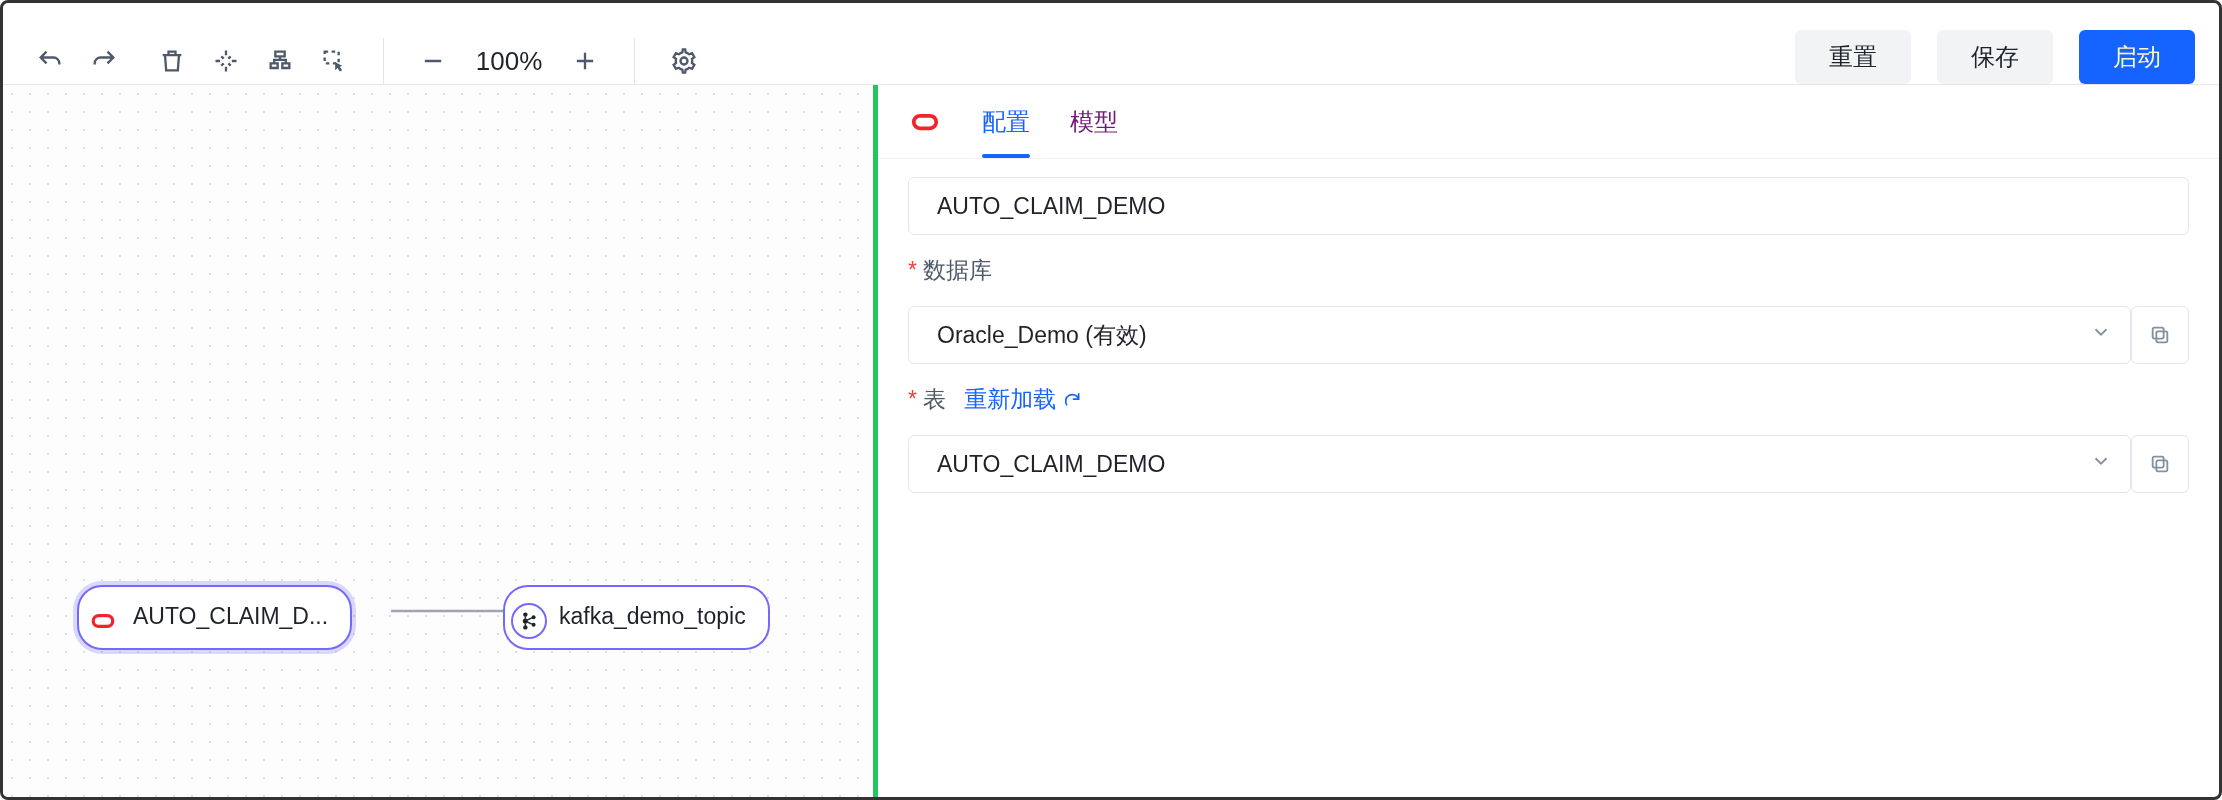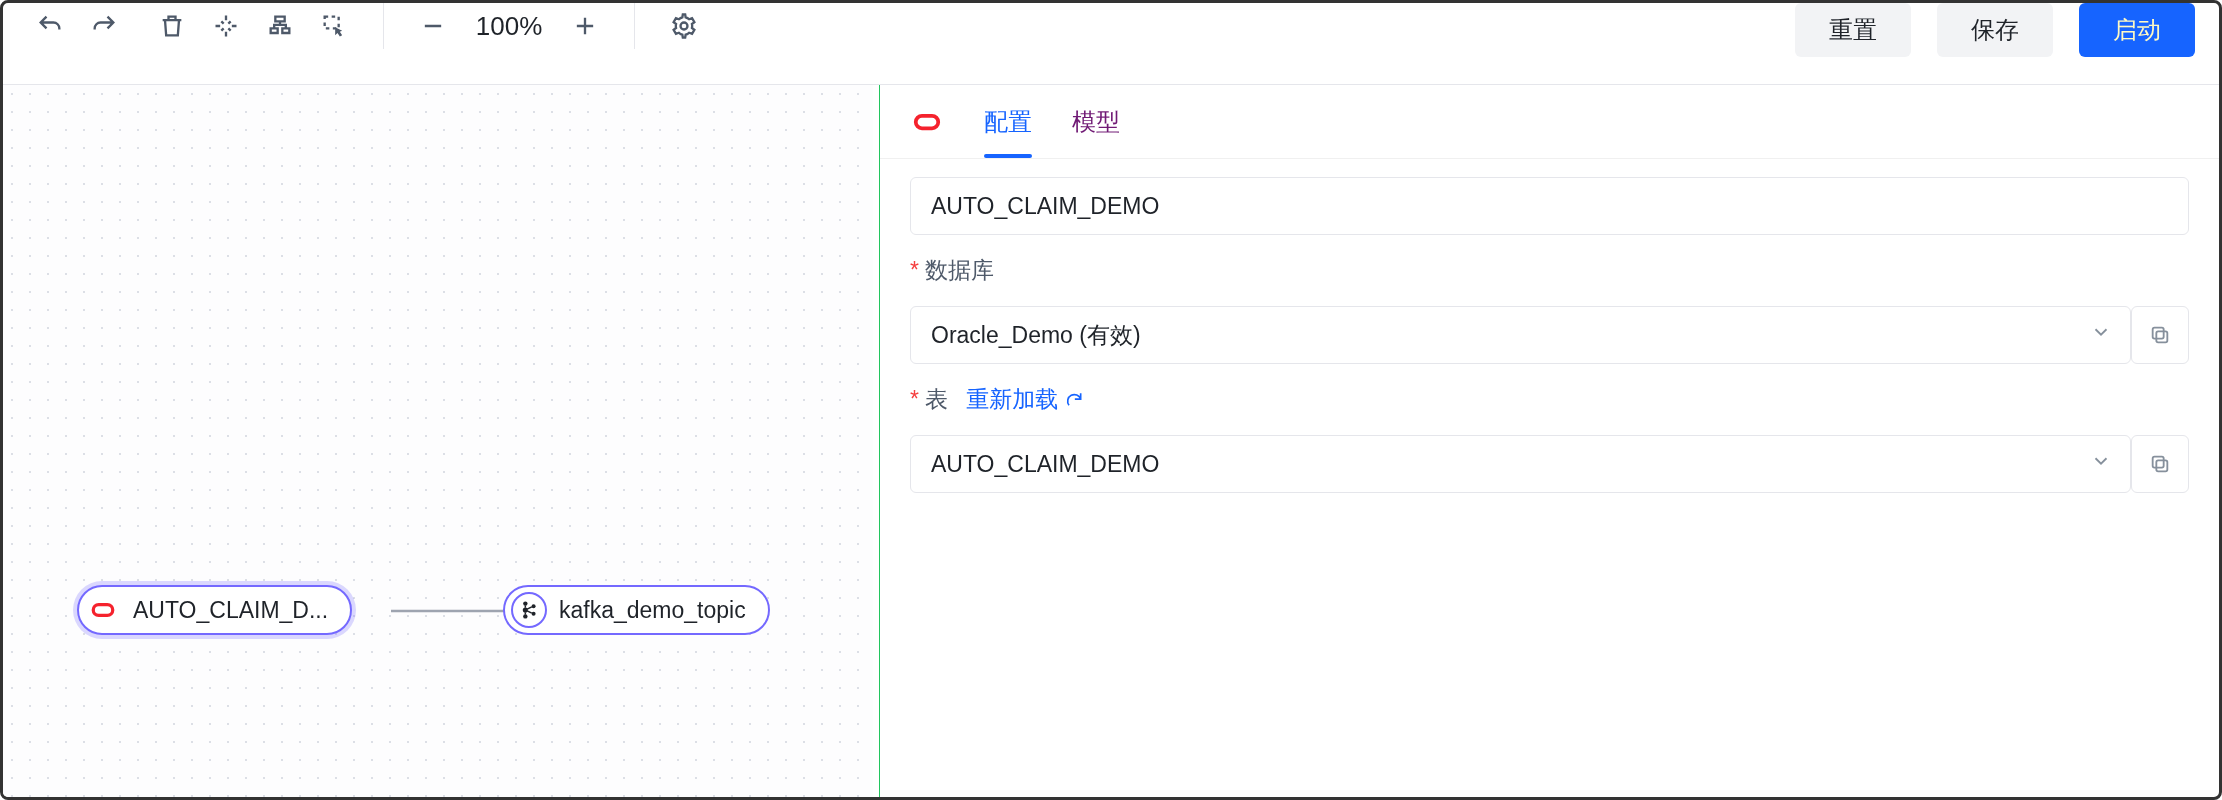--- a/index.html
+++ b/index.html
@@ -1,41 +1,41 @@
 <!DOCTYPE html>
 <html><head>
 <meta charset="utf-8">
 <style>
   * { box-sizing: border-box; margin: 0; padding: 0; }
   html, body { width: 2222px; height: 800px; font-family: -apple-system, "Segoe UI", "PingFang SC", "Microsoft YaHei", sans-serif; font-size: 22px; color: #1f2329; }
   body { border: 3px solid #333; border-radius: 8px; overflow: hidden; display: flex; flex-direction: column; background: #fff; }
 
   
-  .toolbar { height: 82px; border-bottom: 1px solid #e5e6eb; display: flex; align-items: flex-start; padding: 0 24px; gap: 8px; }
+  .toolbar { height: 82px; border-bottom: 1px solid #e5e6eb; display: flex; align-items: flex-end; padding: 0 24px; gap: 8px; }
   .tb-group { display: flex; align-items: center; gap: 8px; }
   .tb-sep { width: 1px; height: 46px; background: #e5e6eb; margin: 0 18px; }
   .tb-btn { width: 46px; height: 46px; border: none; background: transparent; border-radius: 6px; display: flex; align-items: center; justify-content: center; color: #4e5969; cursor: pointer; }
   .tb-btn svg { width: 28px; height: 28px; stroke: currentColor; fill: none; stroke-width: 2; }
   .zoom-label { min-width: 90px; text-align: center; font-size: 26px; color: #1f2329; }
   .tb-spacer { flex: 1; }
   .action-btn { height: 54px; padding: 0 34px; border-radius: 6px; border: none; font-size: 24px; cursor: pointer; margin-left: 18px; }
   .action-btn.ghost { background: #f2f3f5; color: #1f2329; }
   .action-btn.primary { background: #1664ff; color: #fef9c3; }
 
   
   .main { flex: 1; display: flex; min-height: 0; }
   .canvas-pane { width: 870px; position: relative; overflow: hidden;
     background-color: #fdfdfe;
     background-image: radial-gradient(circle, #dcdfe6 1.5px, transparent 1.5px);
     background-size: 18px 18px;
   }
-  .right-pane { flex: 1; border-left: 1px solid #22c55e; display: flex; flex-direction: column; overflow: hidden; margin-left: 6px; }
-
-  
-  .flow-node { position: absolute; display: flex; align-items: center; height: 50px; border: 2px solid #7469ff; border-radius: 25px; background: #fff; padding: 0 22px 0 6px; }
+  .right-pane { flex: 1; border-left: 5px solid #22c55e; display: flex; flex-direction: column; overflow: hidden; }
+
+  
+  .flow-node { position: absolute; display: flex; height: 65px; border: 2px solid #7469ff; border-radius: 25px; background: #fff; padding: 16px 22px 0 6px; }
   .flow-node.selected { box-shadow: 0 0 0 4px rgba(116,105,255,0.25); }
   .flow-node .icon-wrap { width: 36px; height: 36px; border-radius: 50%; border: 2px solid #7469ff; display: flex; align-items: center; justify-content: center; margin-right: 12px; background: #fff; }
   .flow-node .icon-wrap.oracle { border: none; }
   .flow-node .lbl { font-size: 23px; white-space: nowrap; max-width: 230px; overflow: hidden; text-overflow: ellipsis; }
   .flow-edge { position: absolute; }
   .flow-edge line { stroke: #9ea4b0; stroke-width: 2.5; }
   .flow-edge polygon { fill: #9ea4b0; }
 
   
   .rp-tabs { display: flex; align-items: center; gap: 40px; padding: 0 30px; height: 74px; border-bottom: 1px solid #f0f0f0; }
@@ -44,21 +44,21 @@
   .rp-tab.active::after { content: ""; position: absolute; bottom: 0; left: 0; right: 0; height: 4px; background: #1664ff; border-radius: 2px; }
   .rp-icon { width: 34px; height: 34px; display: flex; align-items: center; justify-content: center; }
 
   
   .form { padding: 18px 30px; display: flex; flex-direction: column; gap: 20px; overflow: auto; flex: 1; }
   .field-label { font-size: 23px; color: #4e5969; }
   .field-label .req { color: #f53f3f; margin-right: 6px; }
   .field-label .link { color: #1664ff; margin-left: 12px; cursor: pointer; display: inline-flex; align-items: center; gap: 6px; }
   .input, .select {
     width: 100%; height: 58px; border: 1px solid #e5e6eb; border-radius: 6px;
-    padding: 0 20px; font-size: 23px; color: #1f2329; background: #fff;
+    padding: 0 28px; font-size: 23px; color: #1f2329; background: #fff;
     display: flex; align-items: center; position: relative;
   }
   .field-row { display: flex; align-items: center; }
   .field-row .select, .field-row .input { flex: 1; }
   .icon-btn { width: 58px; height: 58px; border: 1px solid #e5e6eb; border-radius: 6px; background: #fff; display: flex; align-items: center; justify-content: center; cursor: pointer; }
   .icon-btn svg, .select .chev svg { width: 22px; height: 22px; stroke: #86909c; fill: none; stroke-width: 2; }
   .select .chev { position: absolute; right: 18px; top: 50%; transform: translateY(-50%); }
 
   
   .section-row { height: 64px; border-top: 1px solid #f0f0f0; display: flex; align-items: center; justify-content: space-between; padding: 0 30px; cursor: pointer; font-size: 23px; }

